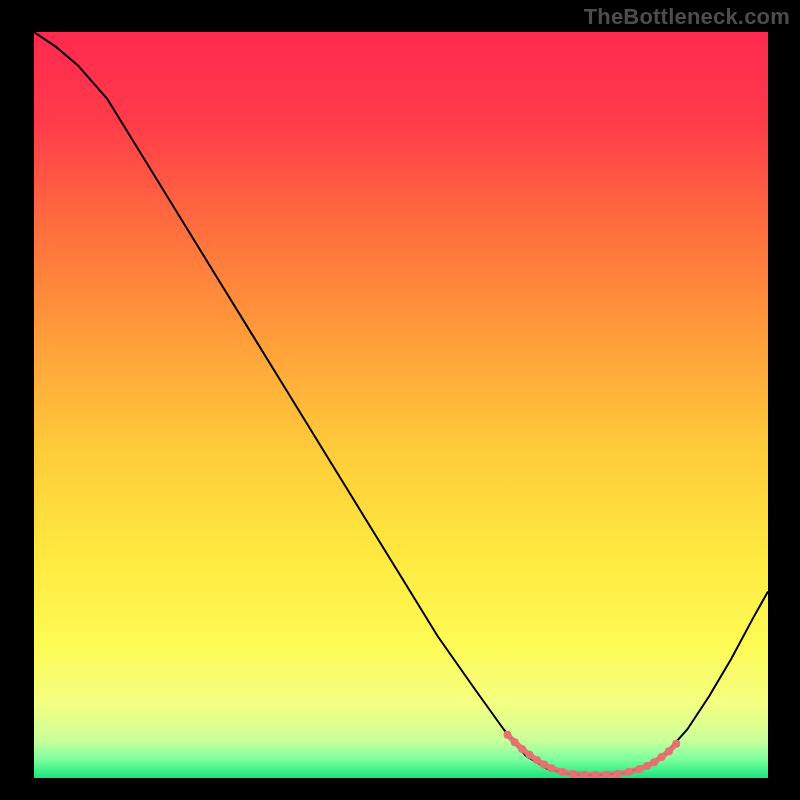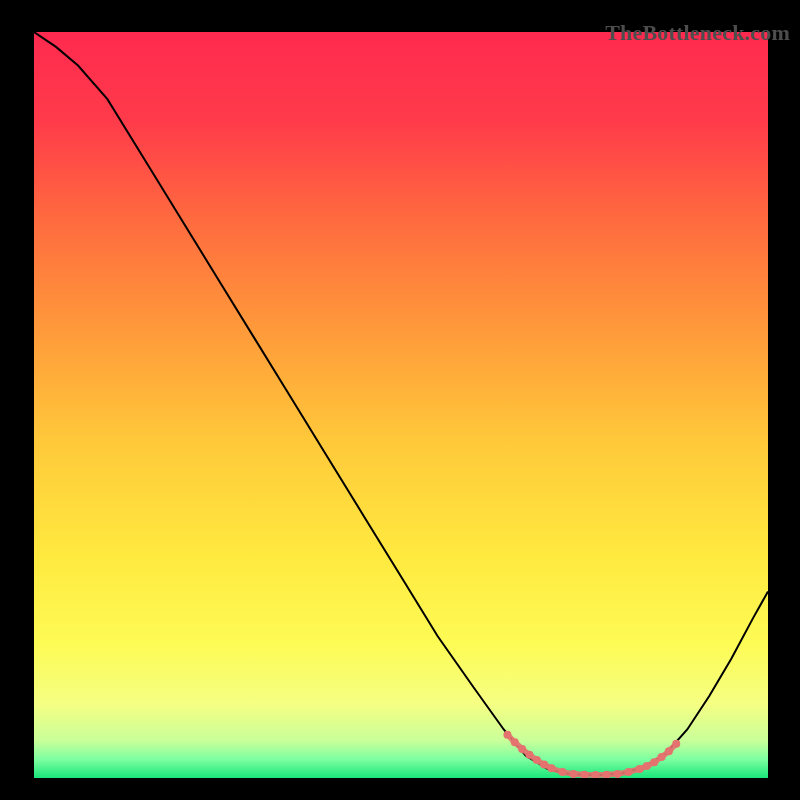--- a/index.html
+++ b/index.html
@@ -1,22 +1,22 @@
 <!DOCTYPE html>
 <html><head>
 <meta charset="utf-8">
 <style>
   * { margin: 0; padding: 0; box-sizing: border-box; }
   html, body { width: 800px; height: 800px; overflow: hidden; background: #000; }
   .container { position: relative; width: 800px; height: 800px; background: #000; }
   .watermark {
     position: absolute;
-    top: 20px;
+    top: 4px;
     right: 10px;
-    font-family: Liberation Serif, serif;
+    font-family: Liberation Sans, sans-serif;
     font-size: 22px;
     font-weight: 600;
     color: #4d4d4d;
     letter-spacing: 0.2px;
     z-index: 10;
   }
   .plot-area {
     position: absolute;
     left: 34px;
     top: 32px;

